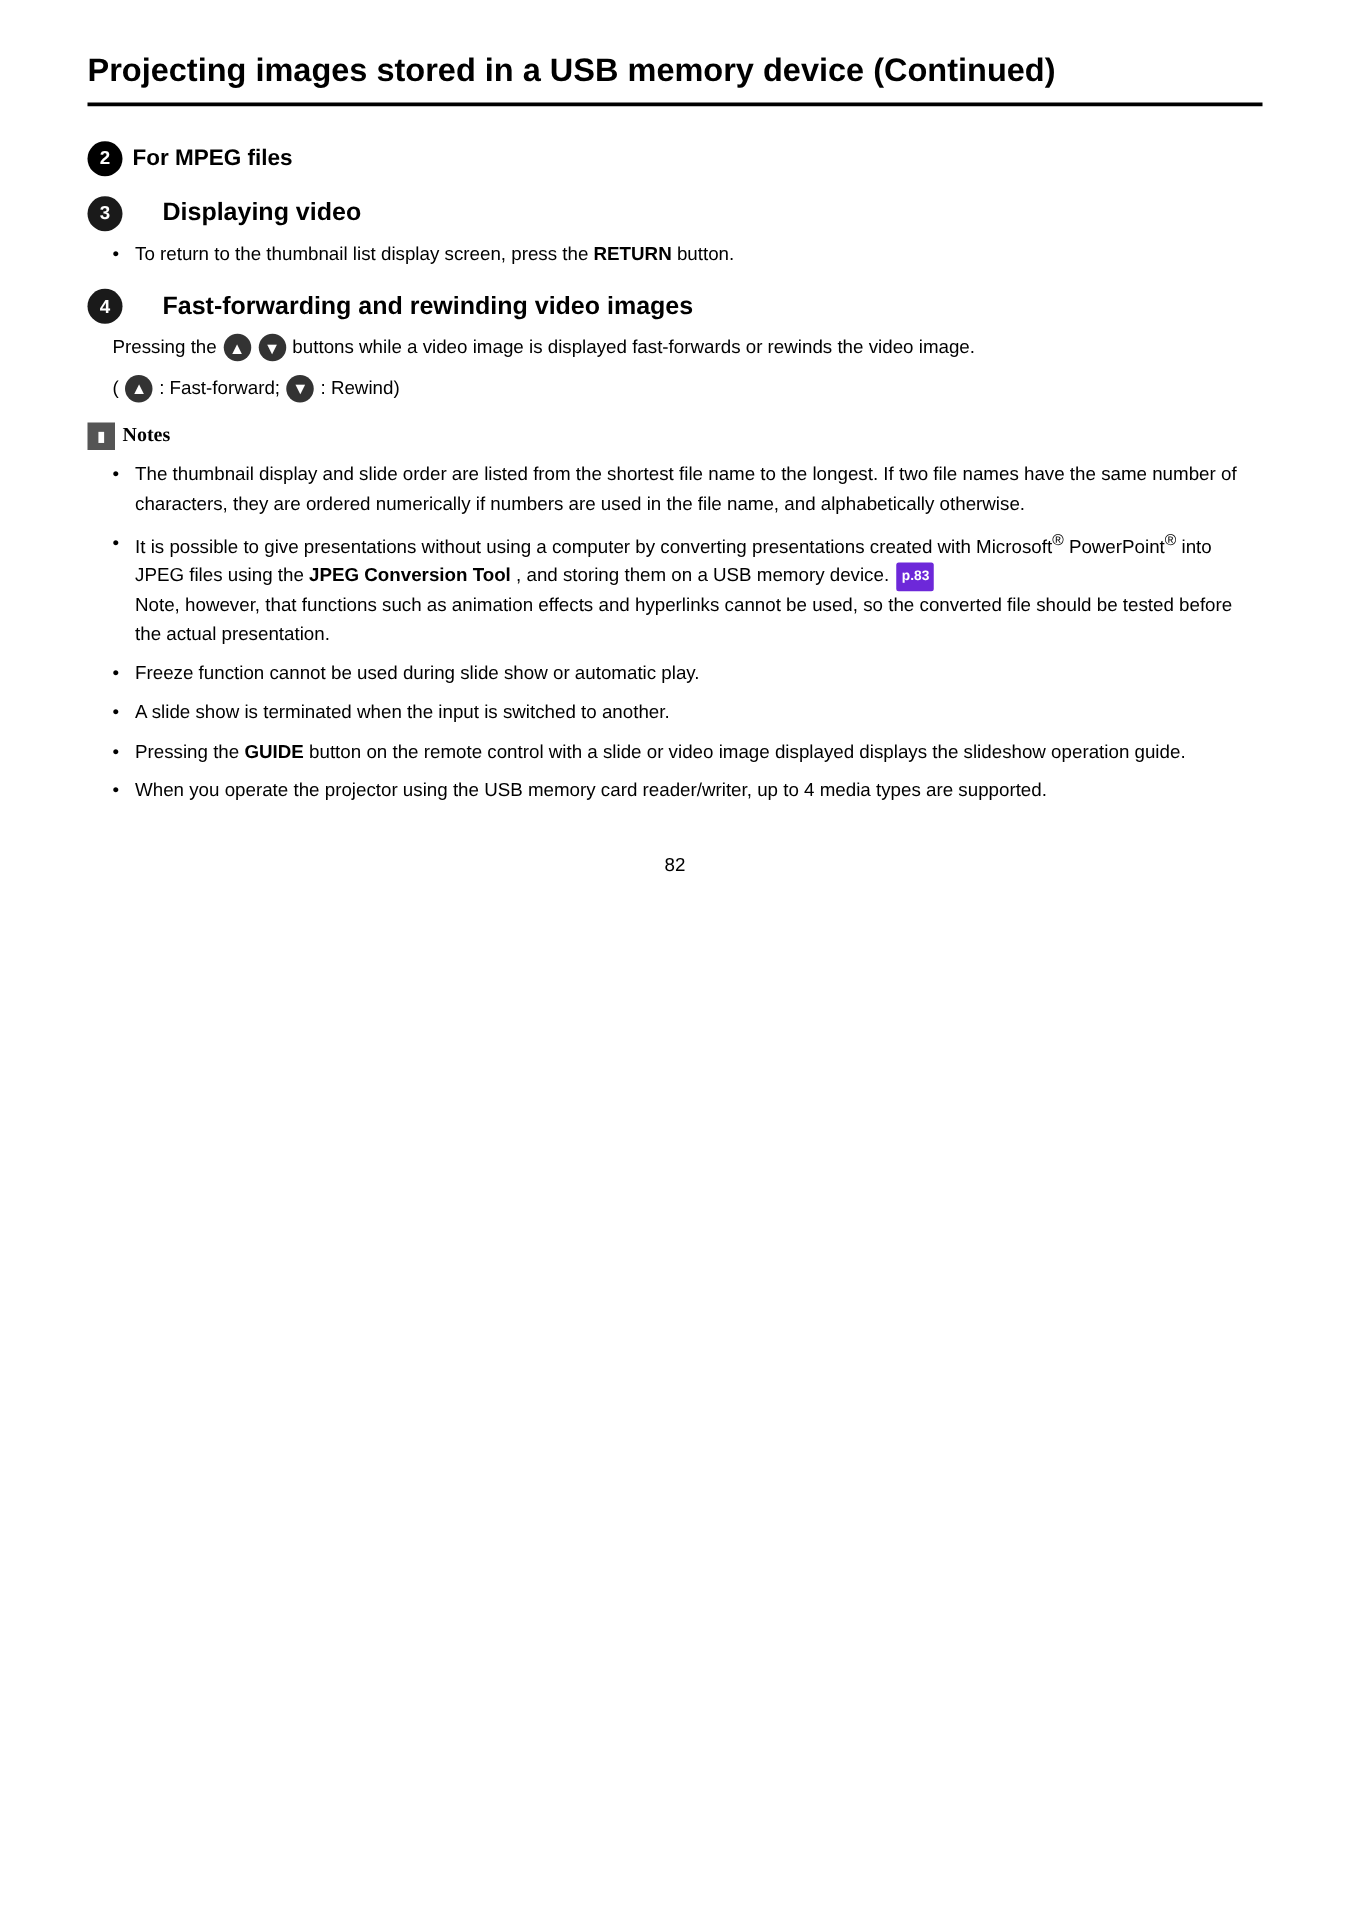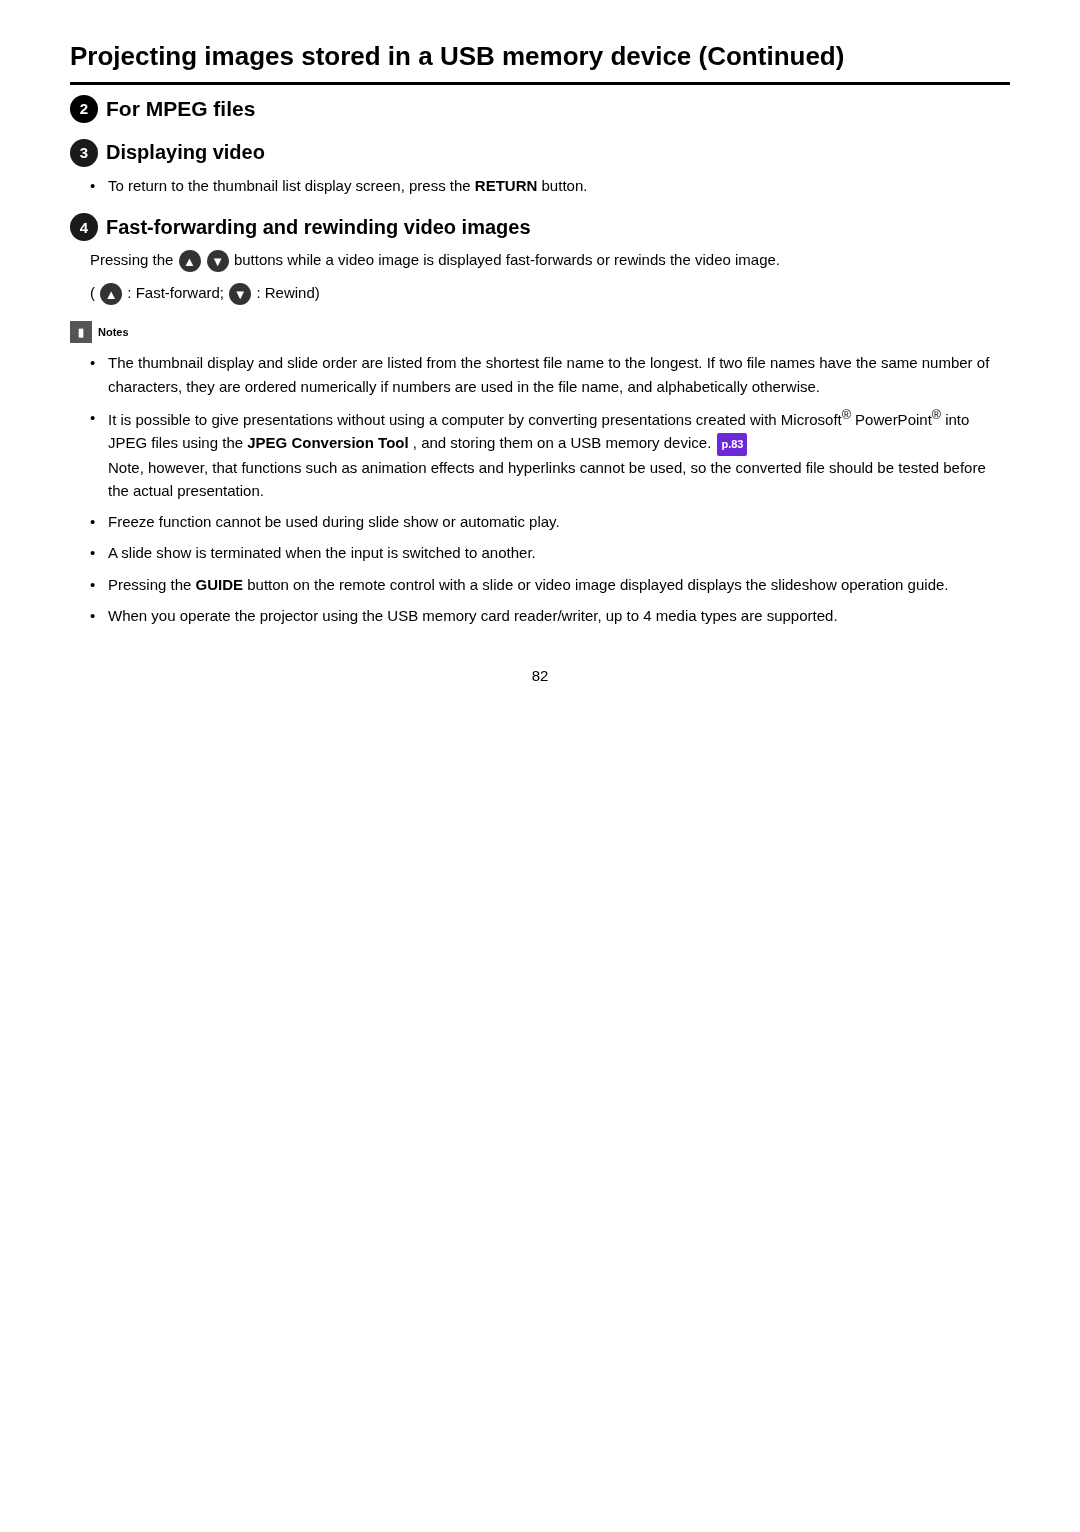--- a/index.html
+++ b/index.html
@@ -16,21 +16,21 @@
       width: 1080px;
       min-height: 1532px;
       padding: 40px 70px 60px 70px;
     }
 
     .page-title {
       font-size: 26px;
       font-weight: bold;
       border-bottom: 3px solid #000;
       padding-bottom: 8px;
-      margin-bottom: 10px;
+      margin-bottom: 28px;
       line-height: 1.3;
     }
 
     .section-header {
       display: flex;
       align-items: center;
       gap: 8px;
       margin-bottom: 8px;
     }
 
@@ -42,21 +42,21 @@
       height: 28px;
       border-radius: 50%;
       background: #000;
       color: #fff;
       font-size: 15px;
       font-weight: bold;
       flex-shrink: 0;
     }
 
     .section-title {
-      font-size: 21px;
+      font-size: 18px;
       font-weight: bold;
     }
 
     .subsection-header {
       display: flex;
       align-items: center;
       gap: 8px;
       margin-bottom: 8px;
       margin-top: 4px;
     }
@@ -71,20 +71,21 @@
       background: #1a1a1a;
       color: #fff;
       font-size: 15px;
       font-weight: bold;
       flex-shrink: 0;
     }
 
     .subsection-title {
       font-size: 20px;
       font-weight: bold;
+      margin-left: 24px;
     }
 
     .bullet-list {
       list-style: none;
       padding-left: 20px;
       margin-bottom: 14px;
     }
 
     .bullet-list li {
       position: relative;
@@ -129,22 +130,23 @@
       width: 22px;
       height: 22px;
       background: #555;
       color: #fff;
       font-size: 11px;
       font-weight: bold;
       flex-shrink: 0;
     }
 
     .notes-title {
-      font-size: 11px;
-      font-weight: bold;
+      font-size: 16px;
+      font-weight: bold;
+      font-family: Liberation Serif, serif;
     }
 
     .notes-list {
       list-style: none;
       padding-left: 20px;
     }
 
     .notes-list li {
       position: relative;
       padding-left: 18px;

